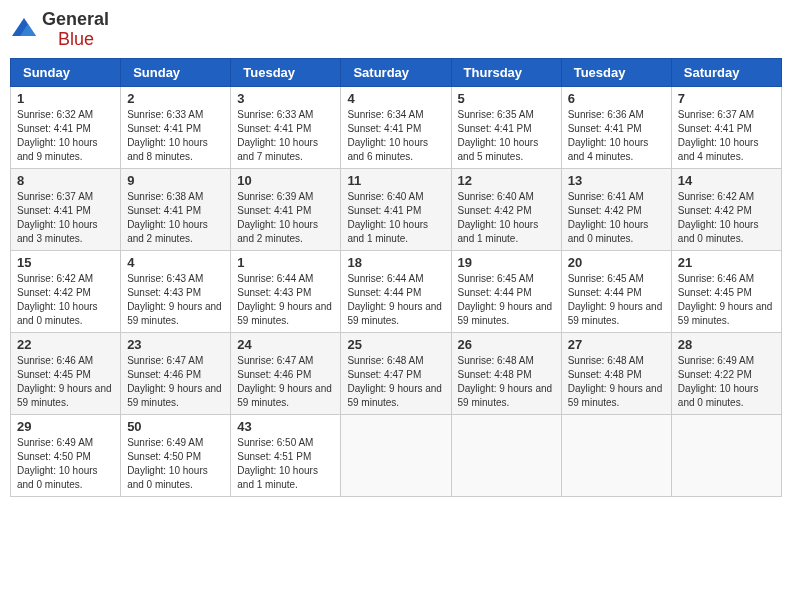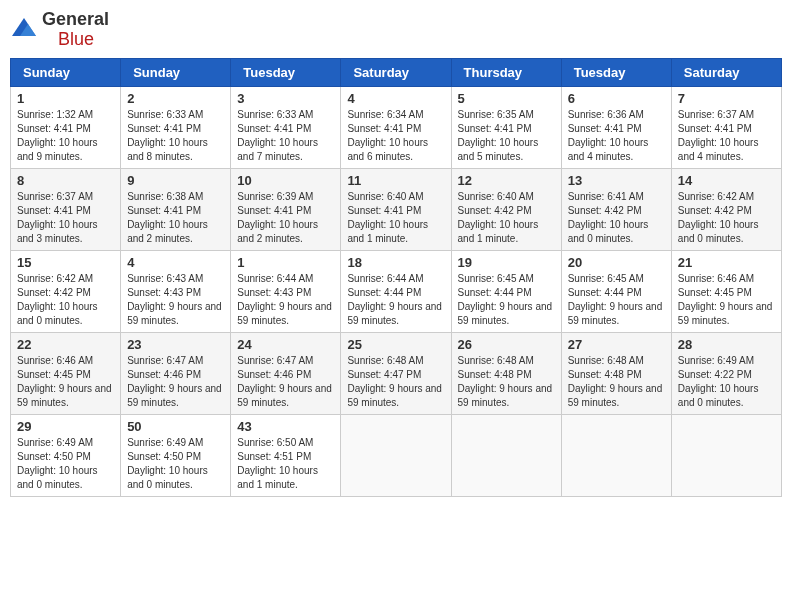--- a/index.html
+++ b/index.html
@@ -109,21 +109,21 @@
         <th>Thursday</th>
         <th>Tuesday</th>
         <th>Saturday</th>
       </tr>
   </thead>
   <tbody id="calendar-body">
   <tr>
         <td>
         <span class="day-num">1</span>
         <div class="day-info">
-          <span>Sunrise: 1:32 AM</span><br>
+          <span>Sunrise: 6:32 AM</span><br>
           <span>Sunset: 4:41 PM</span><br>
           <span>Daylight: 10 hours and 9 minutes.</span>
         </div>
       </td>
         <td>
         <span class="day-num">2</span>
         <div class="day-info">
           <span>Sunrise: 6:33 AM</span><br>
           <span>Sunset: 4:41 PM</span><br>
           <span>Daylight: 10 hours and 8 minutes.</span>

